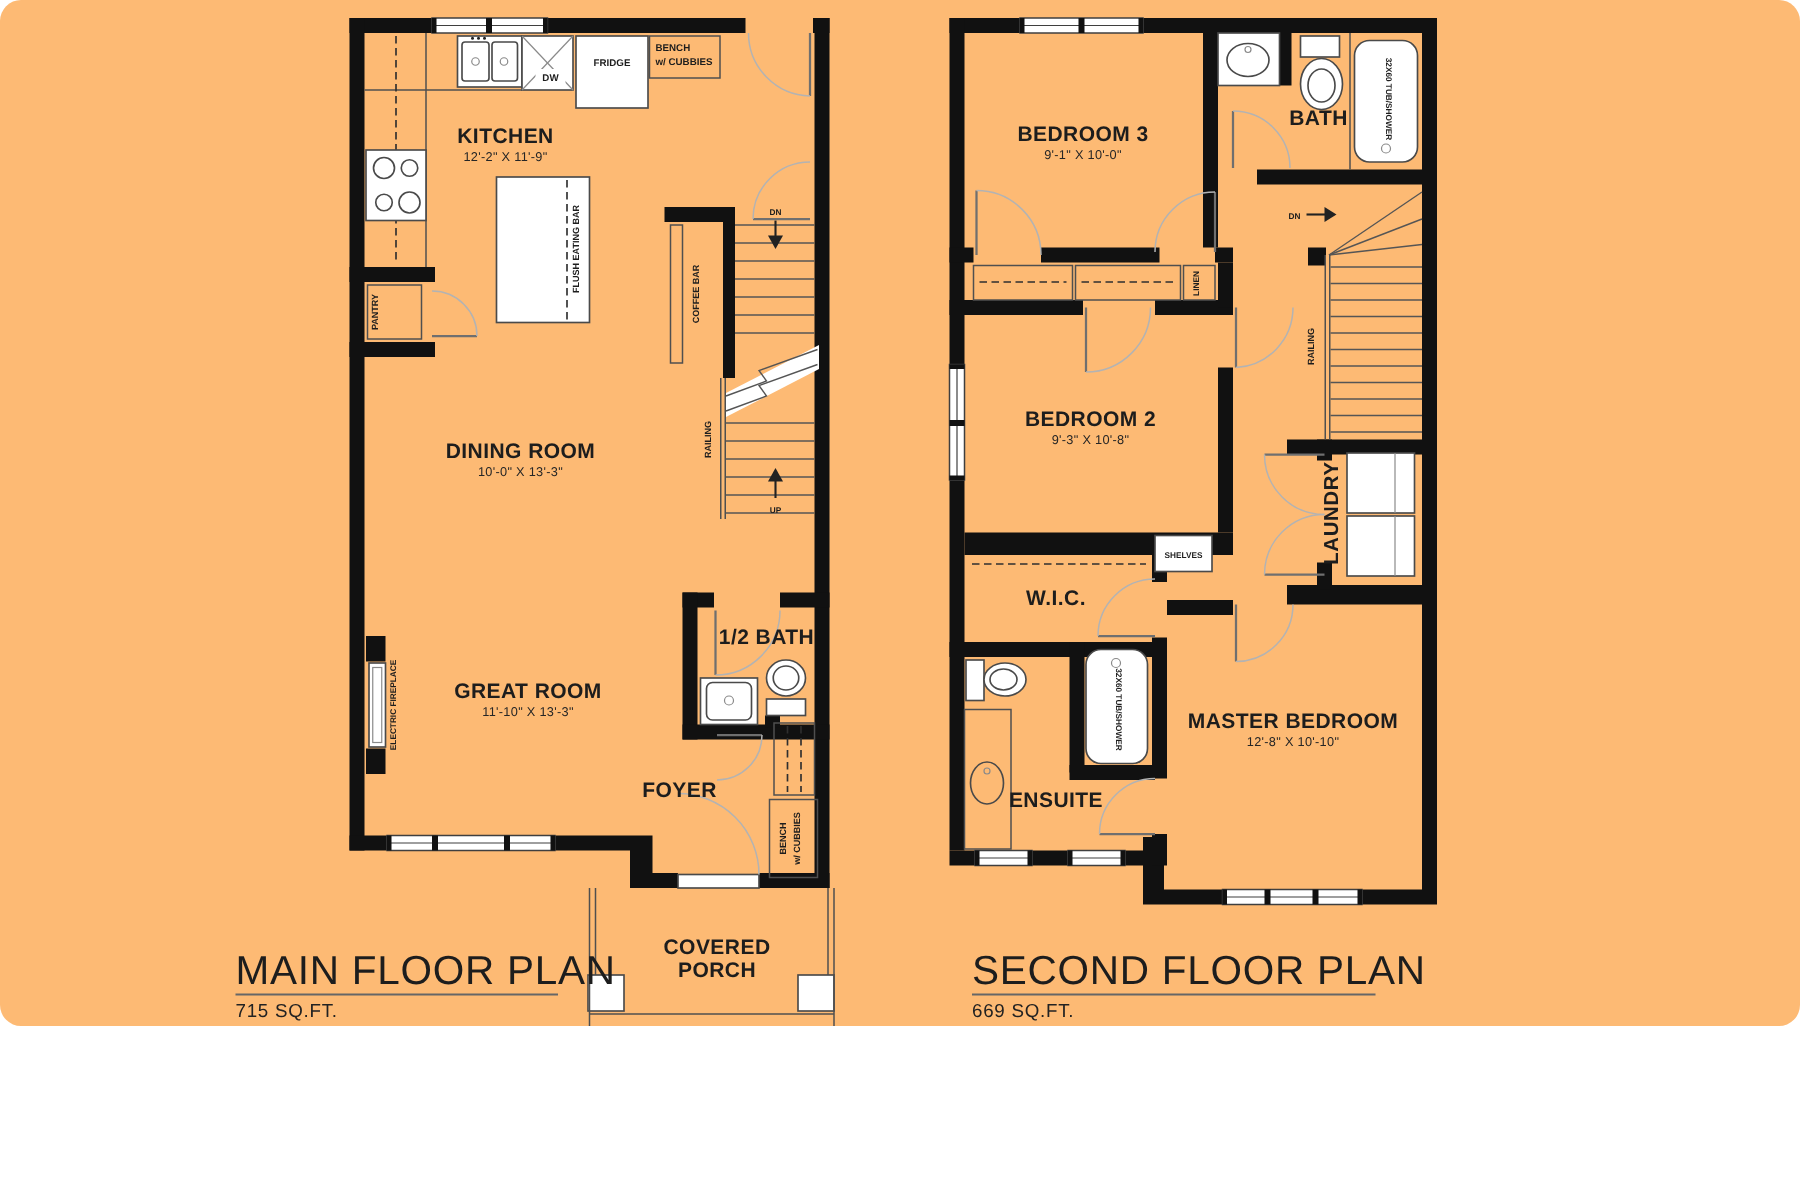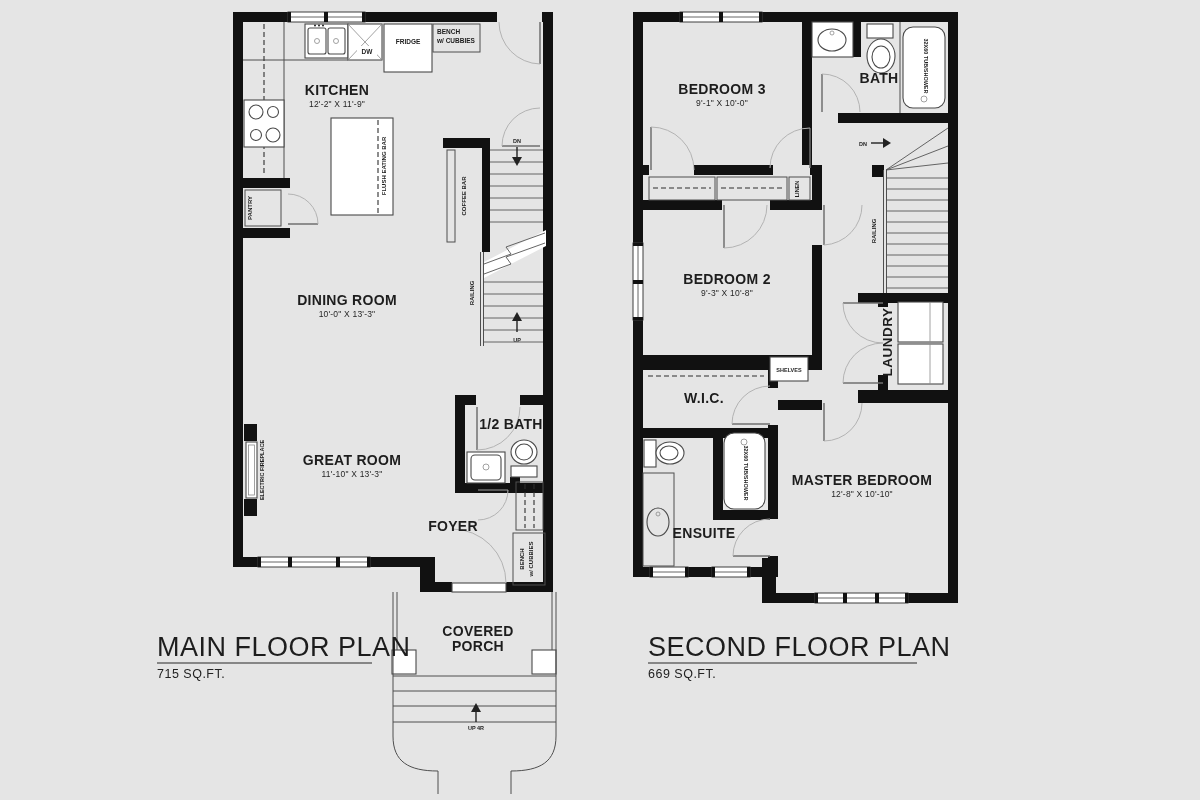--- a/index.html
+++ b/index.html
@@ -1,16 +1,16 @@
 <!DOCTYPE html>
 <html><head>
 <meta charset="utf-8">
 <style>
   html,body{margin:0;padding:0;background:#fff;}
-  .page{position:relative;width:1200px;height:800px;background:#e5e5e5;overflow:hidden;}
+  .page{position:relative;width:1200px;height:684px;background:#fdba74;overflow:hidden;border-radius:14px;}
   svg{position:absolute;left:0;top:0;}
   svg text{font-family:"Liberation Sans",sans-serif;fill:#1d1d1d;}
   .w{fill:#111111;stroke:none;}
   .ln{stroke:#4f4f4f;stroke-width:1;fill:none;}
   .thin{stroke:#8a8a8a;stroke-width:.8;fill:none;}
   .fx{fill:#ffffff;stroke:#4a4a4a;stroke-width:1.1;}
   .fxn{fill:none;stroke:#4a4a4a;stroke-width:1.1;}
   .door{stroke:#b3b3b3;stroke-width:1;fill:none;}
   .leaf{stroke:#6f6f6f;stroke-width:1.5;}
   .dash{stroke:#2f2f2f;stroke-width:1.1;stroke-dasharray:5 3;fill:none;}

